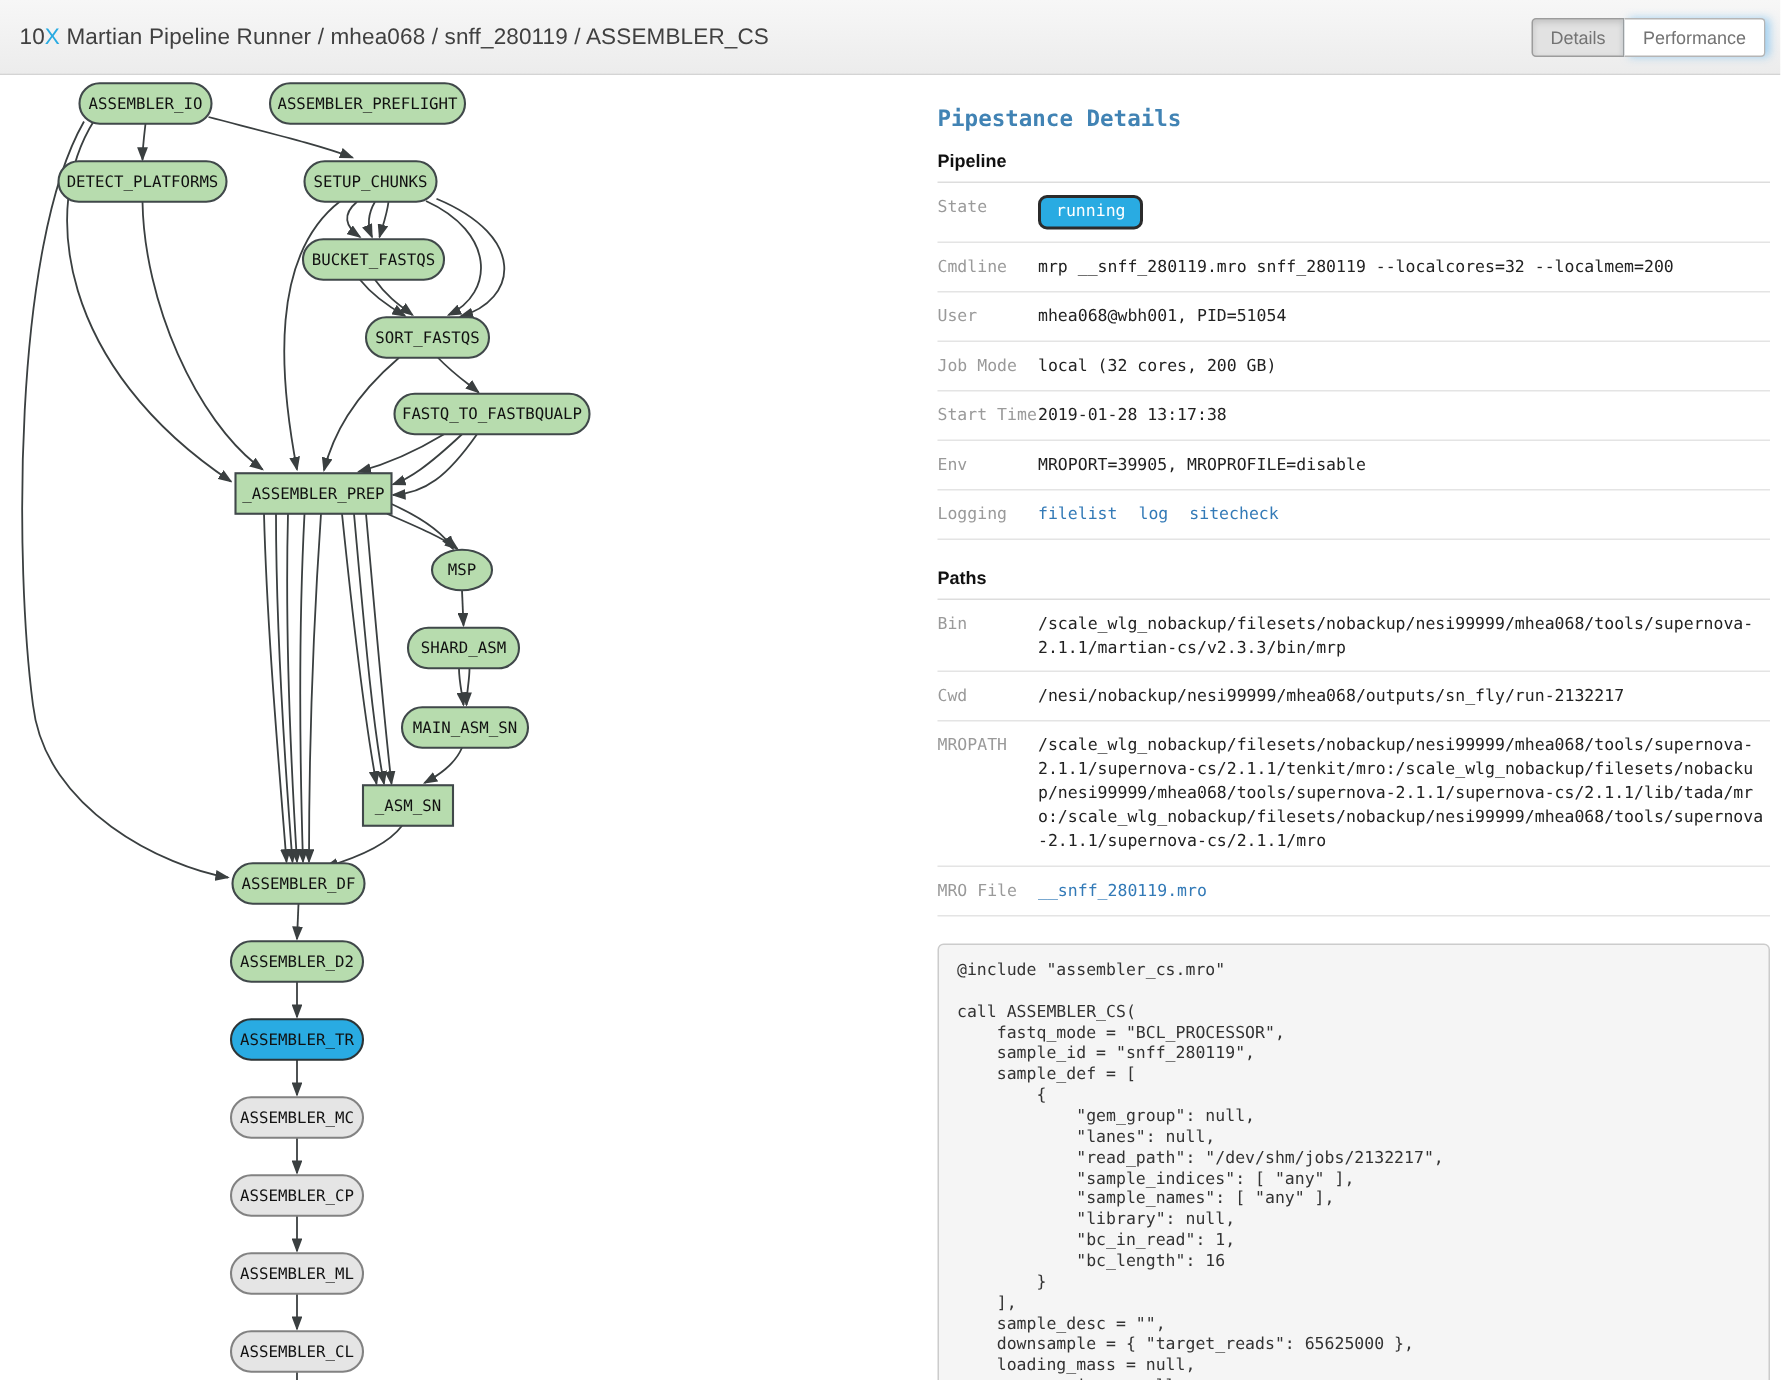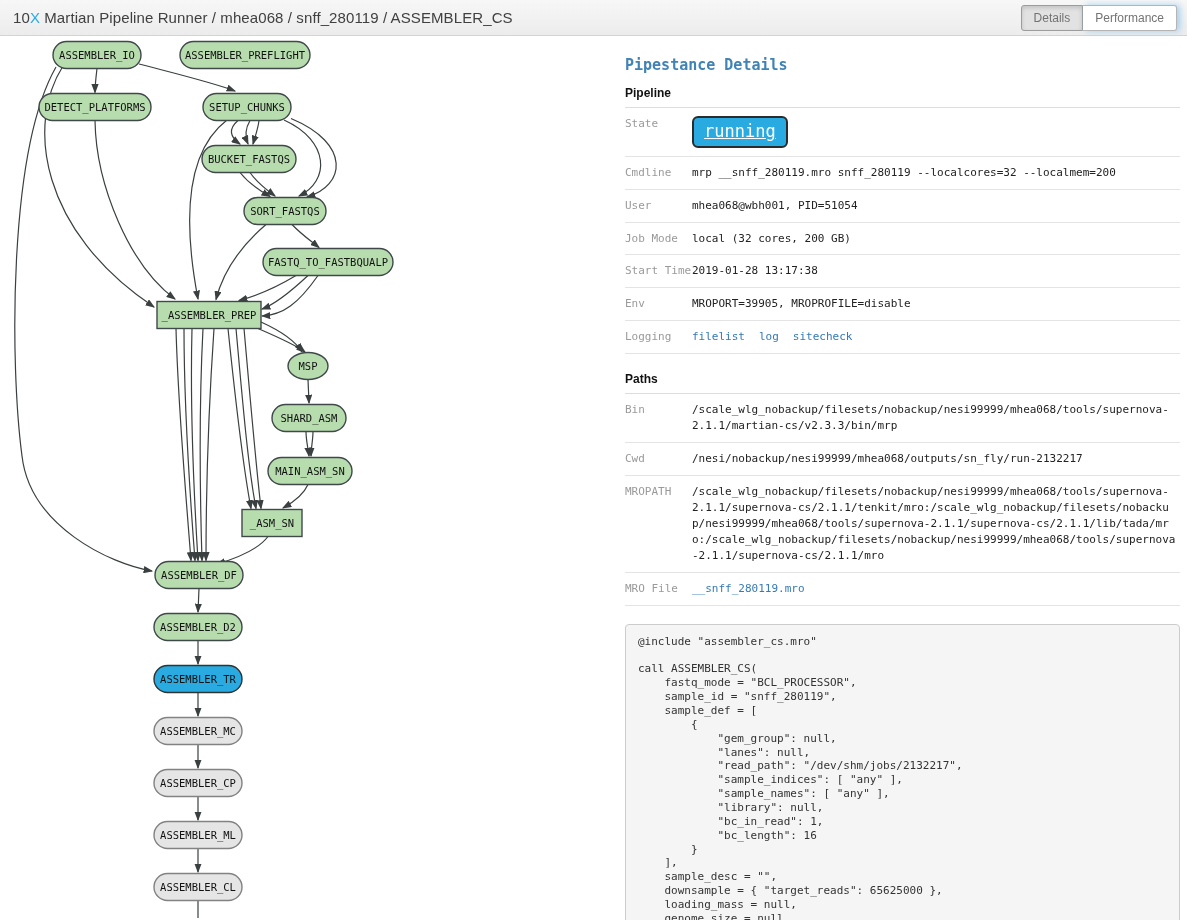--- a/index.html
+++ b/index.html
@@ -1,20 +1,20 @@
 <!DOCTYPE html>
 <html><head>
 <meta charset="utf-8">
 <style>
   * { margin:0; padding:0; box-sizing:border-box; }
   html,body { width:1187px; height:920px; background:#fff; overflow:hidden;
               font-family:"Liberation Sans", sans-serif; }
 
   
-  .app-header { height:36px; background:linear-gradient(#f7f7f7,#ececec);
+  .app-header { height:50px; background:linear-gradient(#f7f7f7,#ececec);
                 border-bottom:1px solid #d4d4d4; display:flex; align-items:center;
                 padding:0 10px 0 13px; }
   .app-title { font-size:15px; color:#404040; letter-spacing:.1px; }
   .app-title .logo-x { color:#29abe2; }
   .btn-group { margin-left:auto; display:flex; }
   .btn { font-family:"Liberation Sans", sans-serif; font-size:12px; color:#737373;
          padding:5px 12px; border:1px solid #b5b5b5; background:#fff; cursor:pointer; }
   .btn-details { border-radius:3px 0 0 3px; background:#e2e2e2; border-color:#9c9c9c;
                  box-shadow:inset 0 2px 4px rgba(0,0,0,.14); }
   .btn-performance { border-radius:0 3px 3px 0; border-left:none;
@@ -36,21 +36,21 @@
   .section-title { font-size:12px; font-weight:bold; color:#111;
                    padding-bottom:7px; margin-top:6px; }
   .detail-table { width:555px; border-top:1px solid #ddd; margin-bottom:18px; }
   .detail-row { display:flex; padding:8px 0; border-bottom:1px solid #e4e4e4;
                 font-family:"DejaVu Sans Mono","Liberation Mono",monospace;
                 font-size:11px; line-height:1.45; }
   .row-label { flex:0 0 67px; color:#9a9a9a; }
   .row-value { flex:1; color:#222; word-break:break-all; white-space:pre-wrap; }
   .state-badge { display:inline-block; background:#29abe2; color:#fff;
                  border:2px solid #2b2b2b; border-radius:6px; padding:1px 10px 2px;
-                 font-size:17px;text-decoration:underline; }
+                 font-size:11px; }
   .row-value a { color:#337ab7; text-decoration:none; margin-right:14px; }
 
   .code-block { width:555px; background:#f5f5f5; border:1px solid #ccc;
                 border-radius:4px; padding:10px 12px; margin-top:4px;
                 font-family:"DejaVu Sans Mono","Liberation Mono",monospace;
                 font-size:11px; line-height:1.26; color:#333; white-space:pre; overflow:hidden; }
 </style>
 </head>
 <body>
 

